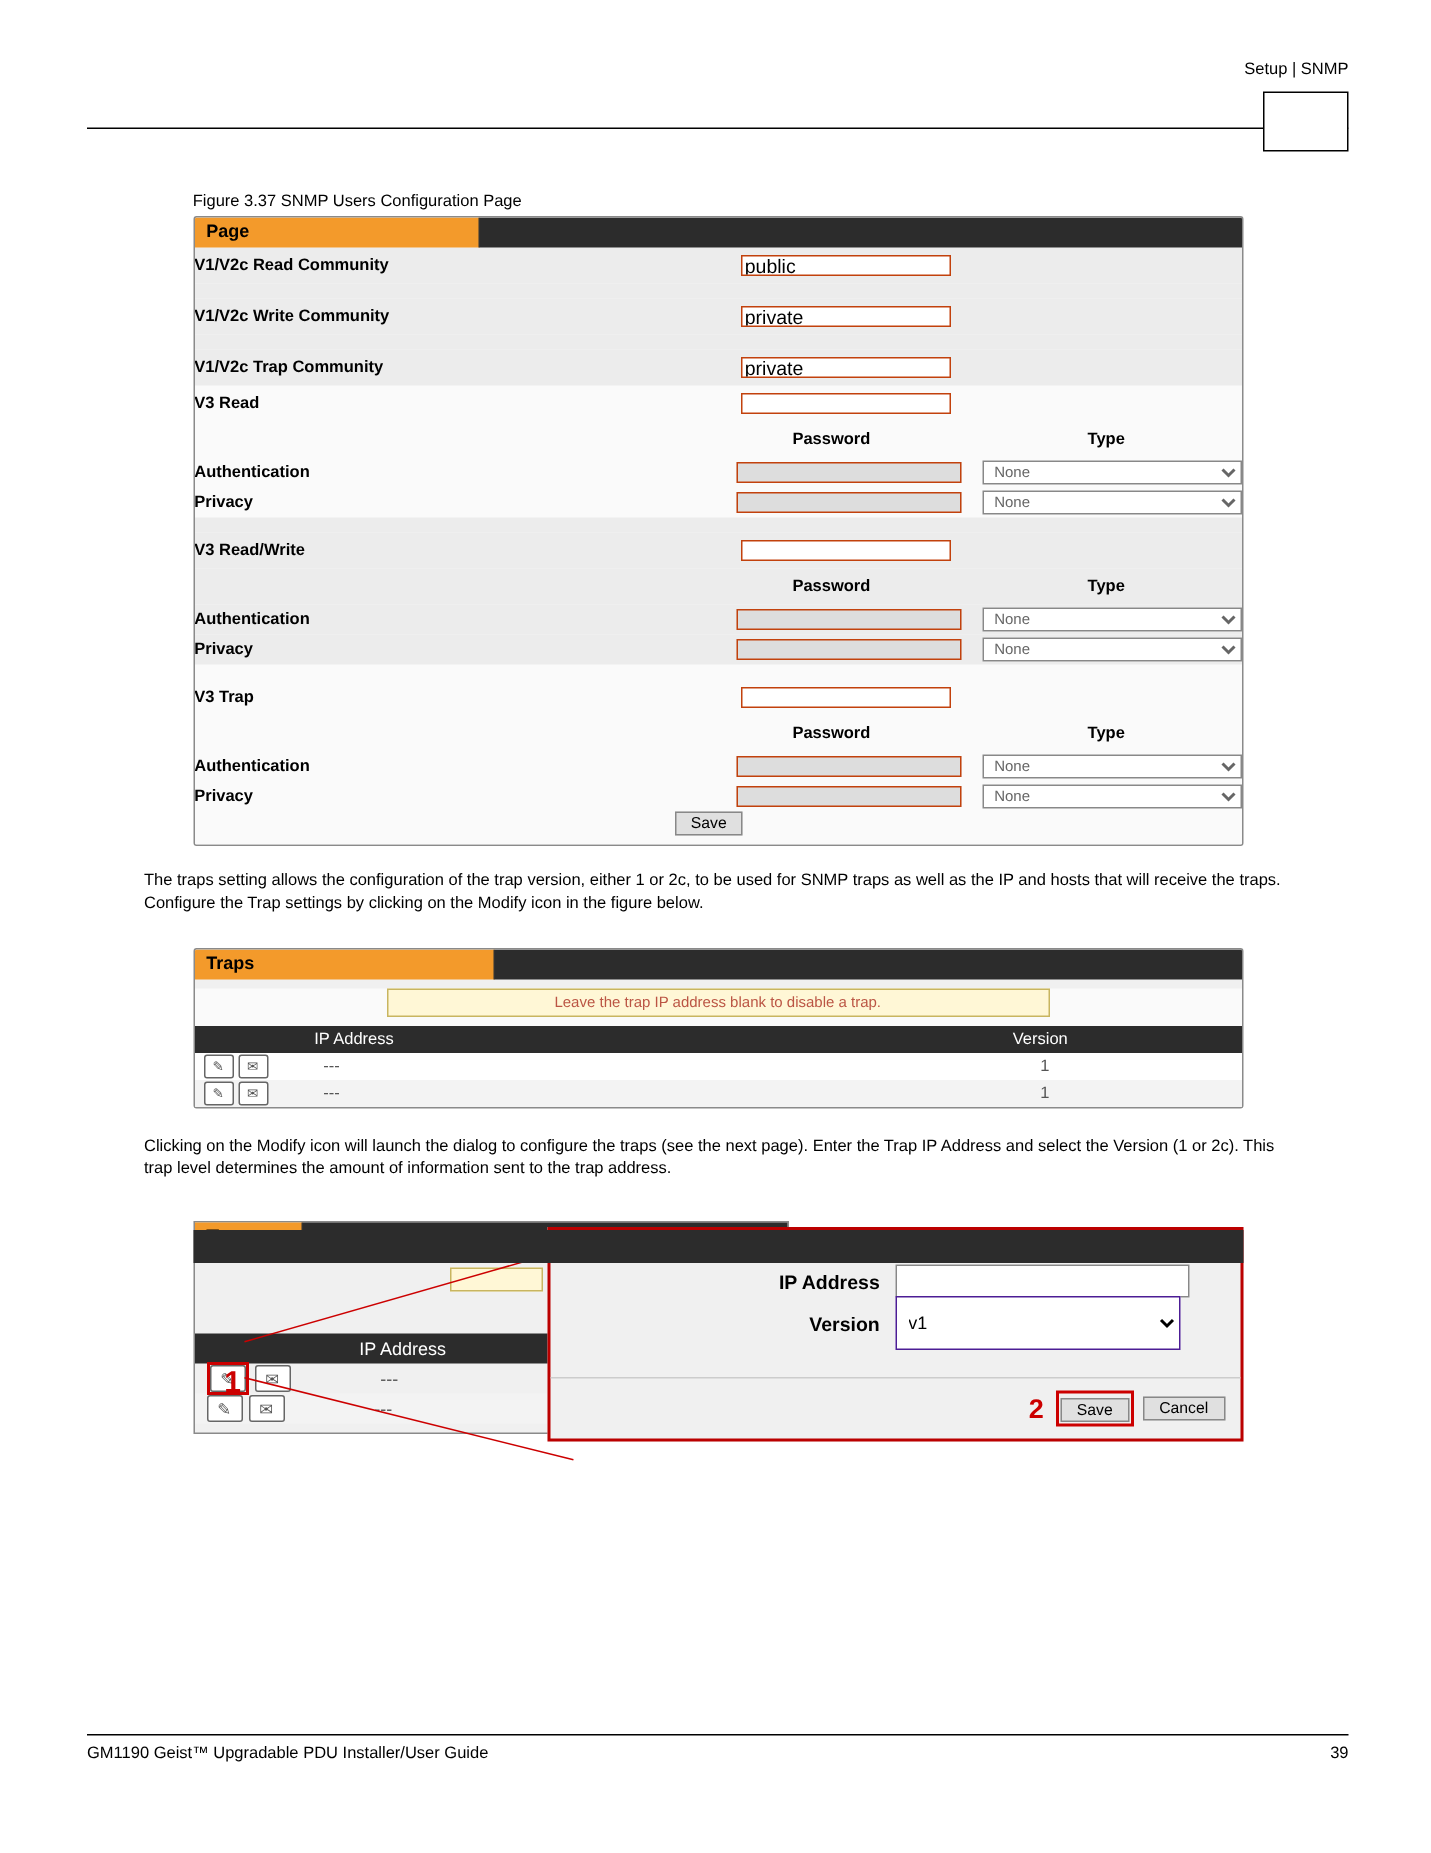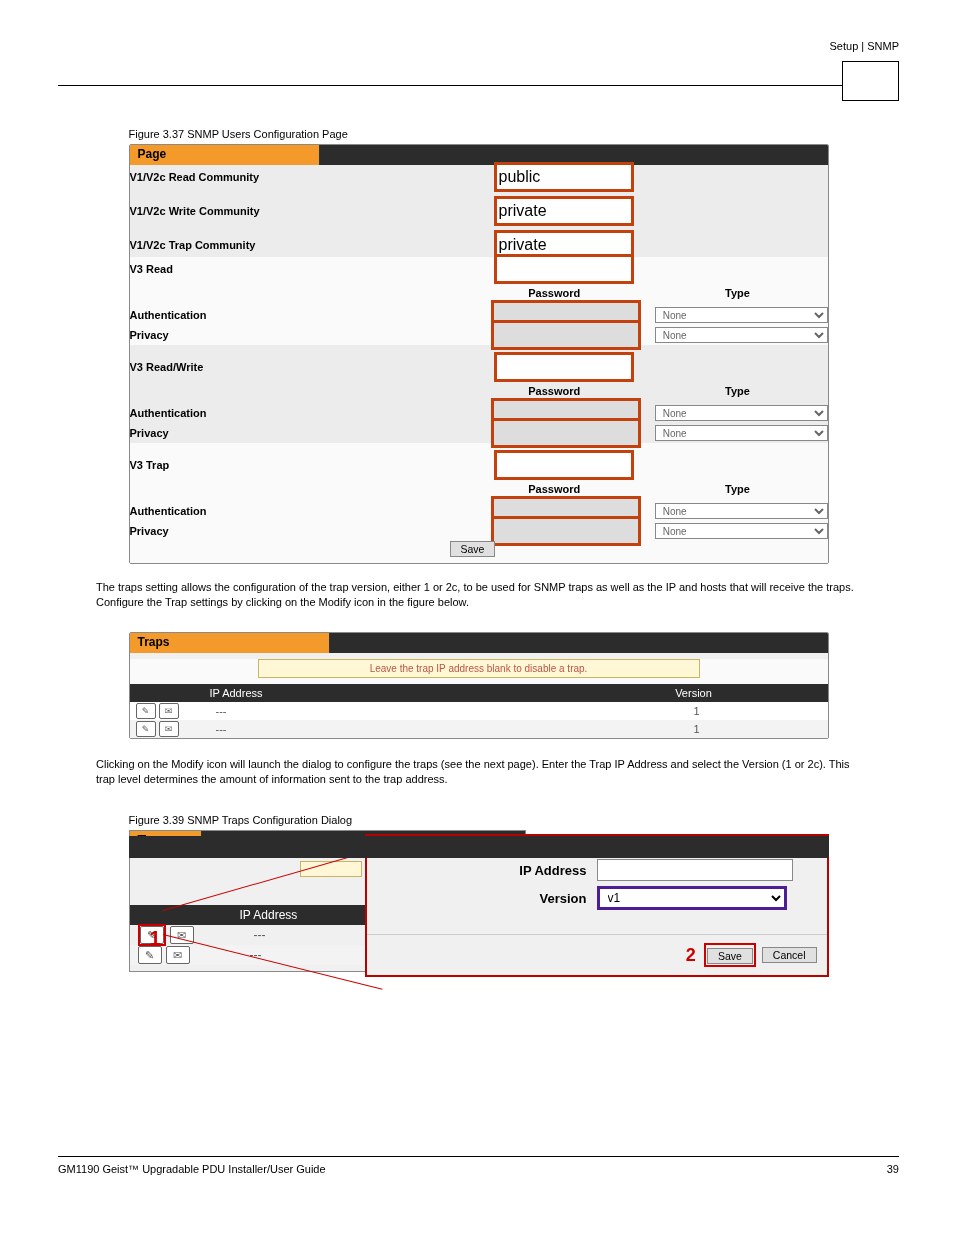--- a/index.html
+++ b/index.html
@@ -14,21 +14,21 @@
   .panel-hd .tab{background:#f39a2b;color:#000;padding:2px 8px 0;border-right:1px solid #333;width:190px;box-sizing:border-box}
   .panel-hd .bar{flex:1;background:#2c2c2c}
   .rows{background:#fafafa}
   .row{display:flex;align-items:center;height:24px;font-size:11px}
   .row.alt{background:#ececec}
   .row.hdr{font-weight:bold}
   .lbl{width:356px;text-align:left;padding-right:8px;font-weight:bold;font-size:11px}
   .col-pw{flex:0 0 160px;text-align:left}
   .col-ty{flex:0 0 180px;text-align:left}
   .gap{width:14px}
-  .tinput{width:140px;height:14px;border:3px solid #c2410c;background:#fff;font-size:16px;padding:12px 2px;box-sizing:border-box}
+  .tinput{width:140px;height:14px;border:1px solid #c2410c;background:#fff;font-size:13px;padding:0 2px;box-sizing:border-box}
   .tinput.grey{background:#ddd}
   .tselect{width:174px;height:16px;border:1px solid #888;background:#fff;font-size:10px;box-sizing:border-box;color:#666;padding-left:3px}
   .btn{background:#e0e0e0;border:1px solid #888;font-size:10.5px;padding:1px 10px;cursor:pointer}
   .saveRow{display:flex;height:22px;align-items:flex-start}
   .saveRow .sp{width:356px}
   .body-text{font-size:11px;margin:16px 0 0 38px;width:760px;line-height:1.35}
   .fig2{margin:22px auto 0;width:700px}
   .traps-note{background:#fff7d6;border:1px solid #c8b560;color:#b54;font-size:10px;text-align:center;padding:3px 0;margin:6px auto;width:440px}
   .traps-table{width:100%}
   .tt-hd{background:#2c2c2c;color:#fff;display:flex;font-size:11px;height:18px;align-items:center}
@@ -48,21 +48,21 @@
   .left-body .hdrow{background:#2c2c2c;color:#fff;height:20px;display:flex;align-items:center;padding-left:110px;margin-top:28px}
   .left-body .drow{display:flex;height:20px;align-items:center;padding-left:8px;font-size:12px;color:#555}
   .left-body .drow .ibtn{width:22px;height:16px;font-size:11px}
   .left-body .drow .dash{margin-left:60px}
   .callout1{position:absolute;left:20px;top:66px;color:#c00;font-weight:bold;font-size:20px}
   .modify{position:absolute;right:0;top:4px;width:460px;border:2px solid #b00;background:#f0f0f0}
   .modify .mhd{background:#f39a2b;font-size:13px;font-weight:normal;padding:2px 6px;border-bottom:1px solid #aaa}
   .modify .mrow{display:flex;align-items:center;height:28px;font-size:13px}
   .modify .mlbl{width:220px;text-align:right;padding-right:10px;font-weight:bold}
   .modify .minput{width:190px;height:18px;border:1px solid #888;background:#fff}
-  .modify .msel{width:190px;height:24px;border:3px solid #4c1d95;background:#fff;font-size:12px;padding-left:4px}
+  .modify .msel{width:190px;height:36px;border:1px solid #4c1d95;background:#fff;font-size:12px;padding-left:4px}
   .modify .mft{display:flex;justify-content:flex-end;gap:6px;padding:8px 10px;align-items:center;border-top:1px solid #ccc;margin-top:22px}
   .callout2{color:#c00;font-weight:bold;font-size:18px;margin-right:2px}
   .redbox{border:2px solid #c00;padding:1px}
   .redline{position:absolute;border-top:1.5px solid #c00;transform-origin:left center}
   .bottom-bar{position:absolute;left:0;bottom:152px;width:700px;height:22px;background:#2c2c2c}
   .foot{position:absolute;bottom:60px;left:58px;right:55px;border-top:1.5px solid #000;display:flex;justify-content:space-between;font-size:11px;padding-top:6px}
 </style>
 </head>
 <body>
 
@@ -208,21 +208,20 @@
             <div class="tt-ver">1</div>
           </div>
         </div>
       </div>
     </div>
   </div>
 
   <div class="body-text" style="margin-top:18px">Clicking on the Modify icon will launch the dialog to configure the traps (see the next page). Enter the Trap IP Address and select the Version (1 or 2c). This trap level determines the amount of information sent to the trap address.</div>
 
   <div class="fig3">
-    <div class="fig-cap">Figure 3.39 SNMP Traps Configuration Dialog</div>
     <div style="position:relative;height:180px">
       <div class="traps-left">
         <div class="panel-hd">
             <div class="tab">Traps</div>
             <div class="bar"></div>
           </div>
         <div class="left-body">
           <div class="ylw"></div>
           <div class="callout1">1</div>
           <div class="hdrow">IP Address</div>

